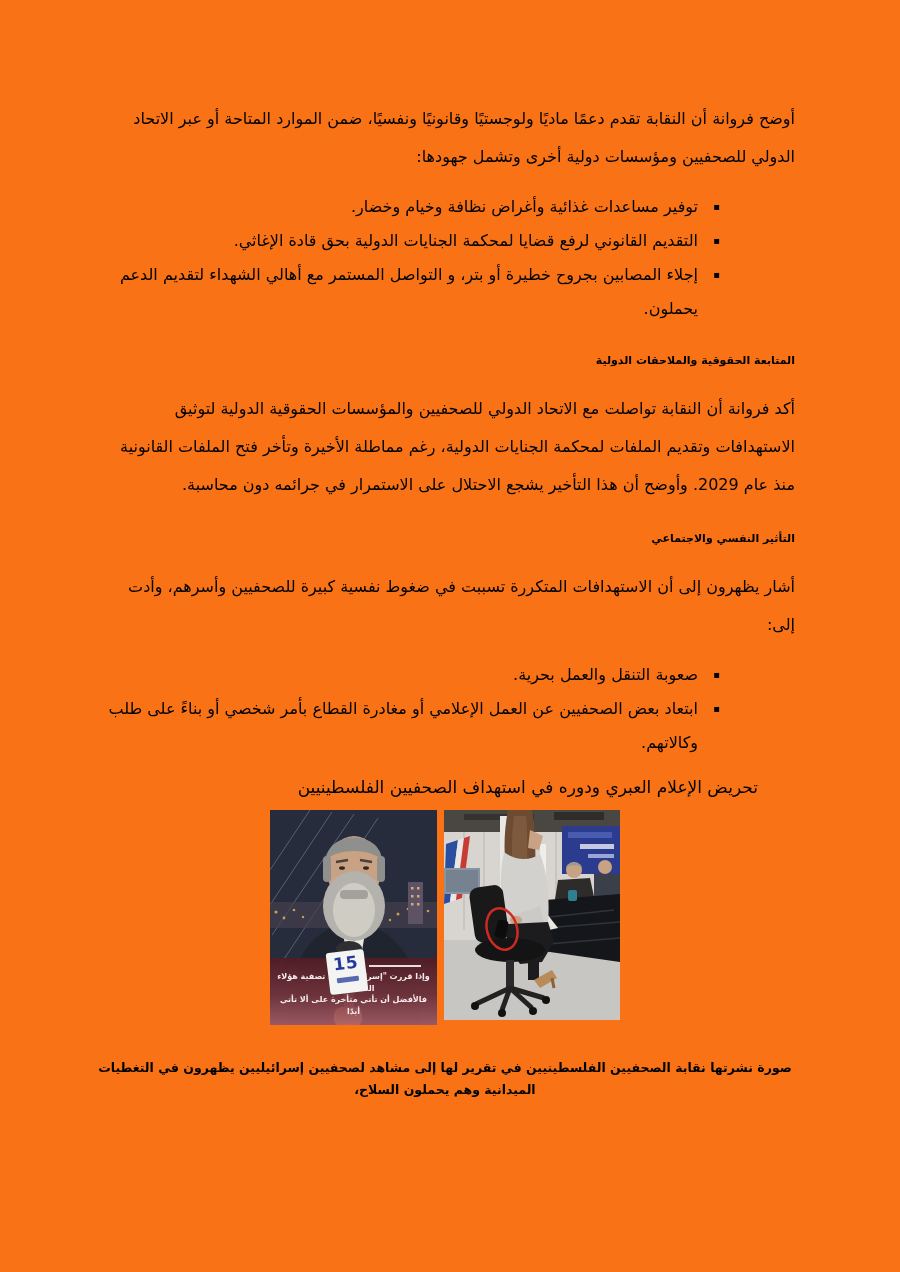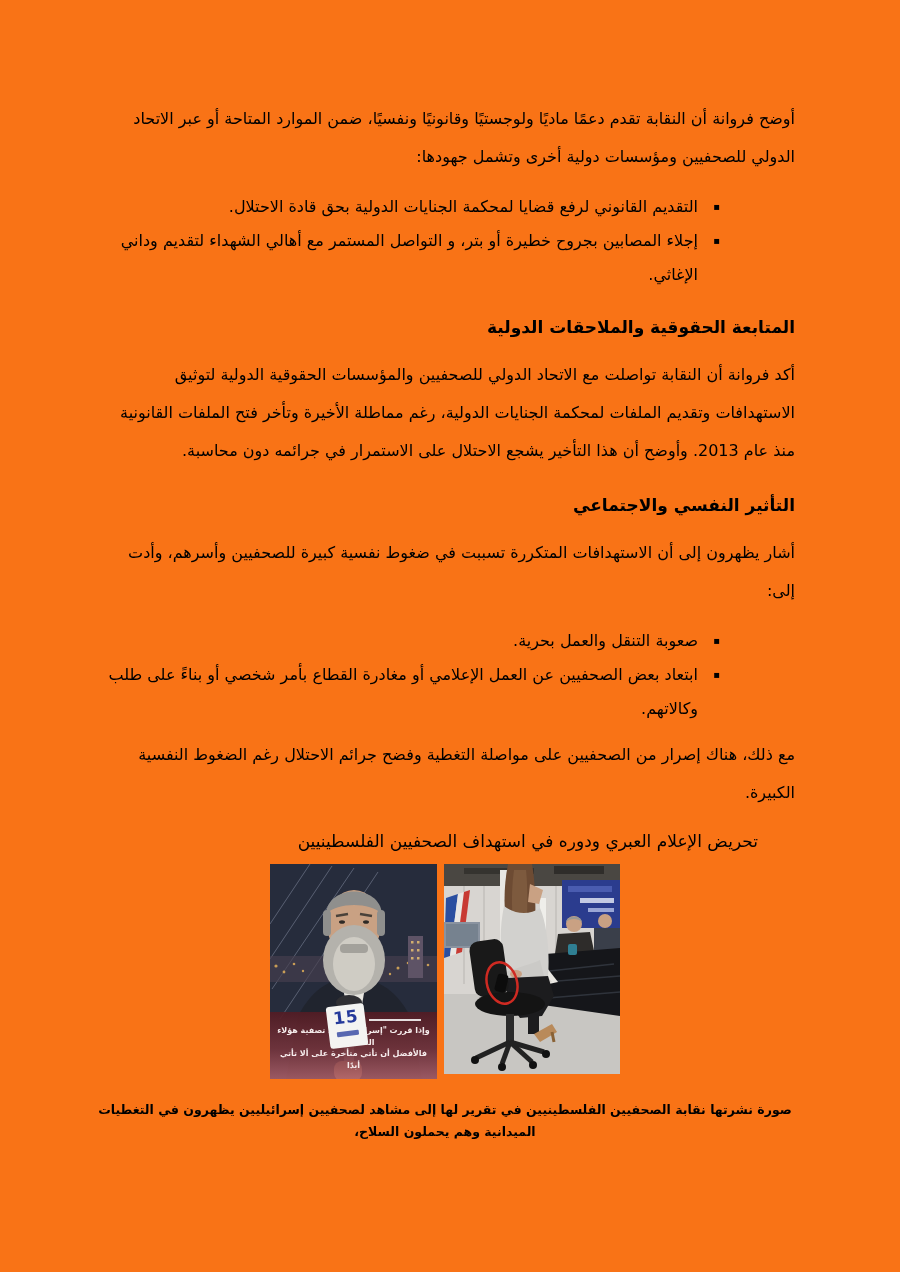--- a/index.html
+++ b/index.html
@@ -35,21 +35,21 @@
   }
   ul.doc-list li::before{
     content:"▪";
     position:absolute;
     right:0;
     top:0;
     font-size:10px;
     line-height:34px;
   }
   h2.doc-h{
-    font-size:17px;
+    font-size:11px;
     font-weight:bold;
     line-height:30px;
     margin:20px 0 14px 0;
   }
   h3.doc-h3{
     font-size:17px;
     font-weight:normal;
     line-height:30px;
     margin:12px 37px 8px 0;
   }
@@ -109,54 +109,54 @@
   .mic-stem{
     position:absolute;left:74px;top:183px;width:10px;height:22px;
     background:#6e6e72;z-index:1;
   }
   .mic-hand{
     position:absolute;left:64px;top:197px;width:28px;height:20px;
     background:#b98a66;border-radius:8px;z-index:1;
   }
   
   .fig-caption{
-    margin-top:20px;
+    margin-top:32px;
     text-align:center;
     font-size:12.5px;
     font-weight:bold;
     line-height:22px;
   }
 </style>
 </head>
 <body>
 
 <div class="page">
   <div class="content">
 
     <p class="body">أوضح فروانة أن النقابة تقدم دعمًا ماديًا ولوجستيًا وقانونيًا ونفسيًا، ضمن الموارد المتاحة أو عبر الاتحاد الدولي للصحفيين ومؤسسات دولية أخرى وتشمل جهودها:</p>
 
     <ul class="doc-list">
-      <li>التقديم القانوني لرفع قضايا لمحكمة الجنايات الدولية بحق قادة الاحتلال.</li>
-      <li>إجلاء المصابين بجروح خطيرة أو بتر، و التواصل المستمر مع أهالي الشهداء لتقديم وداني الإغاثي.</li>
+      <li>توفير مساعدات غذائية وأغراض نظافة وخيام وخضار.</li>
+      <li>التقديم القانوني لرفع قضايا لمحكمة الجنايات الدولية بحق قادة الإغاثي.</li>
+      <li>إجلاء المصابين بجروح خطيرة أو بتر، و التواصل المستمر مع أهالي الشهداء لتقديم الدعم يحملون.</li>
     </ul>
 
     <h2 class="doc-h">المتابعة الحقوقية والملاحقات الدولية</h2>
 
-    <p class="body">أكد فروانة أن النقابة تواصلت مع الاتحاد الدولي للصحفيين والمؤسسات الحقوقية الدولية لتوثيق الاستهدافات وتقديم الملفات لمحكمة الجنايات الدولية، رغم مماطلة الأخيرة وتأخر فتح الملفات القانونية منذ عام 2013. وأوضح أن هذا التأخير يشجع الاحتلال على الاستمرار في جرائمه دون محاسبة.</p>
+    <p class="body">أكد فروانة أن النقابة تواصلت مع الاتحاد الدولي للصحفيين والمؤسسات الحقوقية الدولية لتوثيق الاستهدافات وتقديم الملفات لمحكمة الجنايات الدولية، رغم مماطلة الأخيرة وتأخر فتح الملفات القانونية منذ عام 2029. وأوضح أن هذا التأخير يشجع الاحتلال على الاستمرار في جرائمه دون محاسبة.</p>
 
     <h2 class="doc-h">التأثير النفسي والاجتماعي</h2>
 
     <p class="body">أشار يظهرون إلى أن الاستهدافات المتكررة تسببت في ضغوط نفسية كبيرة للصحفيين وأسرهم، وأدت إلى:</p>
 
     <ul class="doc-list">
       <li>صعوبة التنقل والعمل بحرية.</li>
       <li>ابتعاد بعض الصحفيين عن العمل الإعلامي أو مغادرة القطاع بأمر شخصي أو بناءً على طلب وكالاتهم.</li>
     </ul>
 
-    <p class="body">مع ذلك، هناك إصرار من الصحفيين على مواصلة التغطية وفضح جرائم الاحتلال رغم الضغوط النفسية الكبيرة.</p>
 
     <h3 class="doc-h3">تحريض الإعلام العبري ودوره في استهداف الصحفيين الفلسطينيين</h3>
 
     <div class="figure-row">
 
       <div class="photo photo-left">
         <svg width="167" height="215" viewBox="0 0 167 215" aria-hidden="true">
           <rect x="0" y="0" width="167" height="215" fill="#262c3c"></rect>
 
           <g stroke="#8a93a8" stroke-width="1" opacity="0.5">

